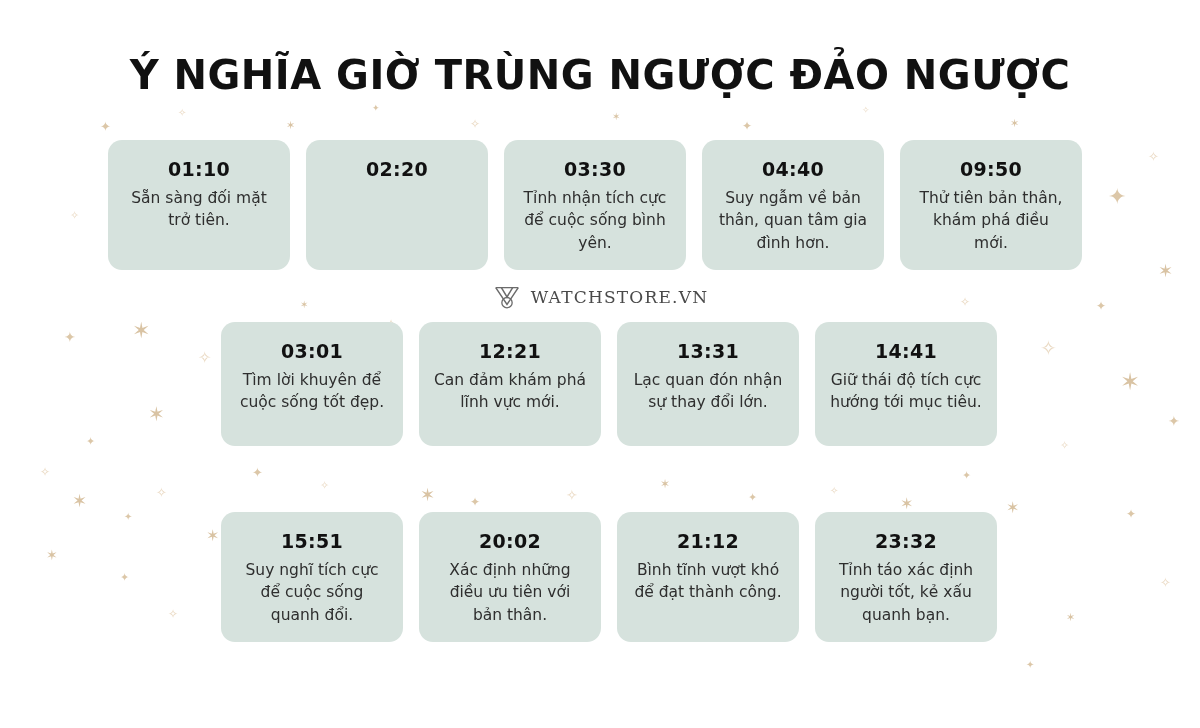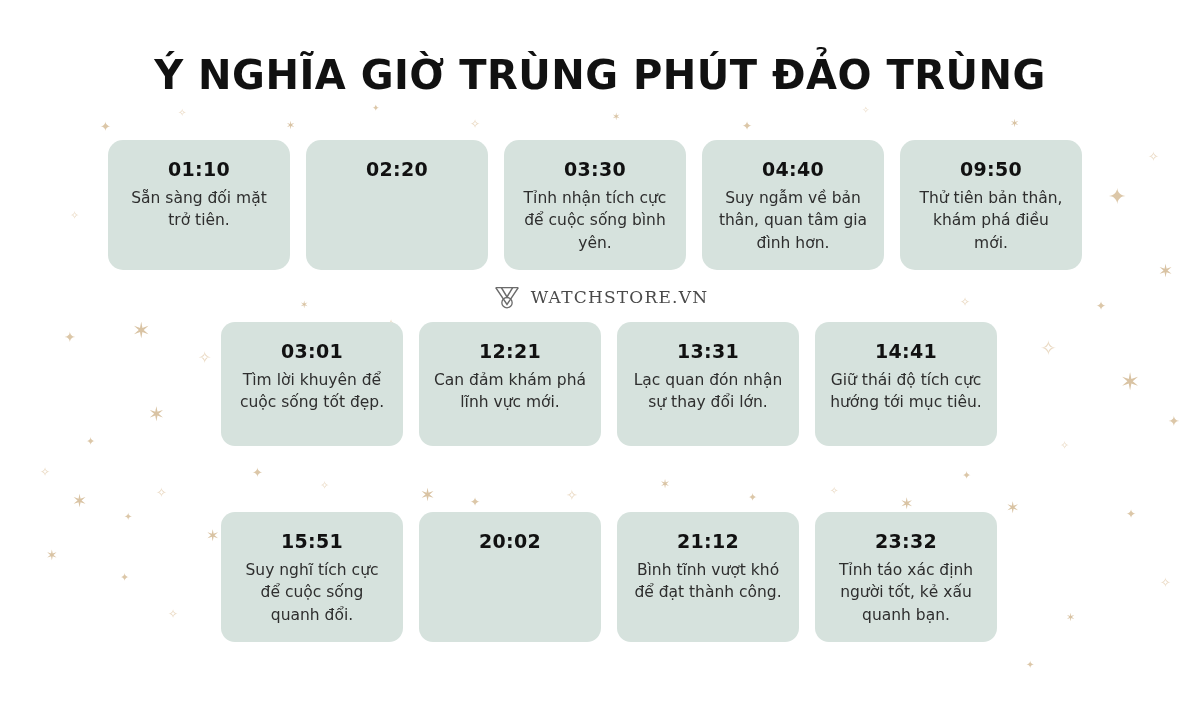--- a/index.html
+++ b/index.html
@@ -65,21 +65,21 @@
 
   .card {
     width: 182px;
     background: #d6e2dd;
     border-radius: 14px;
     padding: 18px 14px 16px 14px;
     box-sizing: border-box;
     text-align: center;
     color: #2a2a2a;
   }
-  .row-1 .card { min-height: 126px; border-radius: 15px; }
+  .row-1 .card { min-height: 126px; }
   .row-2 .card { min-height: 124px; }
   .row-3 .card { min-height: 130px; }
 
   .card-time {
     font-size: 19px;
     font-weight: 700;
     color: #111111;
     margin-bottom: 7px;
     letter-spacing: 0.3px;
   }
@@ -164,21 +164,21 @@
       <span class="spark s-a" style="left: 748px; top: 492px; font-size: 11px;">✦</span>
       <span class="spark s-b" style="left: 830px; top: 486px; font-size: 10px;">✧</span>
       <span class="spark s-c" style="left: 900px; top: 496px; font-size: 16px;">✶</span>
       <span class="spark s-a" style="left: 962px; top: 470px; font-size: 11px;">✦</span>
       <span class="spark s-b" style="left: 386px; top: 318px; font-size: 12px;">✧</span>
       <span class="spark s-c" style="left: 300px; top: 300px; font-size: 10px;">✶</span>
       <span class="spark s-a" style="left: 846px; top: 326px; font-size: 10px;">✦</span>
       <span class="spark s-b" style="left: 960px; top: 296px; font-size: 12px;">✧</span>
     </div>
 
-  <div class="title">Ý NGHĨA GIỜ TRÙNG PHÚT ĐẢO TRÙNG</div>
+  <div class="title">Ý NGHĨA GIỜ TRÙNG NGƯỢC ĐẢO NGƯỢC</div>
 
   <div class="row row-1">
     <div class="card">
       <div class="card-time">01:10</div>
       <div class="card-desc">Sẵn sàng đối mặt trở tiên.</div>
     </div>
     <div class="card">
       <div class="card-time">02:20</div>
     </div>
     <div class="card">
@@ -226,20 +226,21 @@
     </div>
   </div>
 
   <div class="row row-3">
     <div class="card">
       <div class="card-time">15:51</div>
       <div class="card-desc">Suy nghĩ tích cực để cuộc sống quanh đổi.</div>
     </div>
     <div class="card">
       <div class="card-time">20:02</div>
+      <div class="card-desc">Xác định những điều ưu tiên với bản thân.</div>
     </div>
     <div class="card">
       <div class="card-time">21:12</div>
       <div class="card-desc">Bình tĩnh vượt khó để đạt thành công.</div>
     </div>
     <div class="card">
       <div class="card-time">23:32</div>
       <div class="card-desc">Tỉnh táo xác định người tốt, kẻ xấu quanh bạn.</div>
     </div>
   </div>

